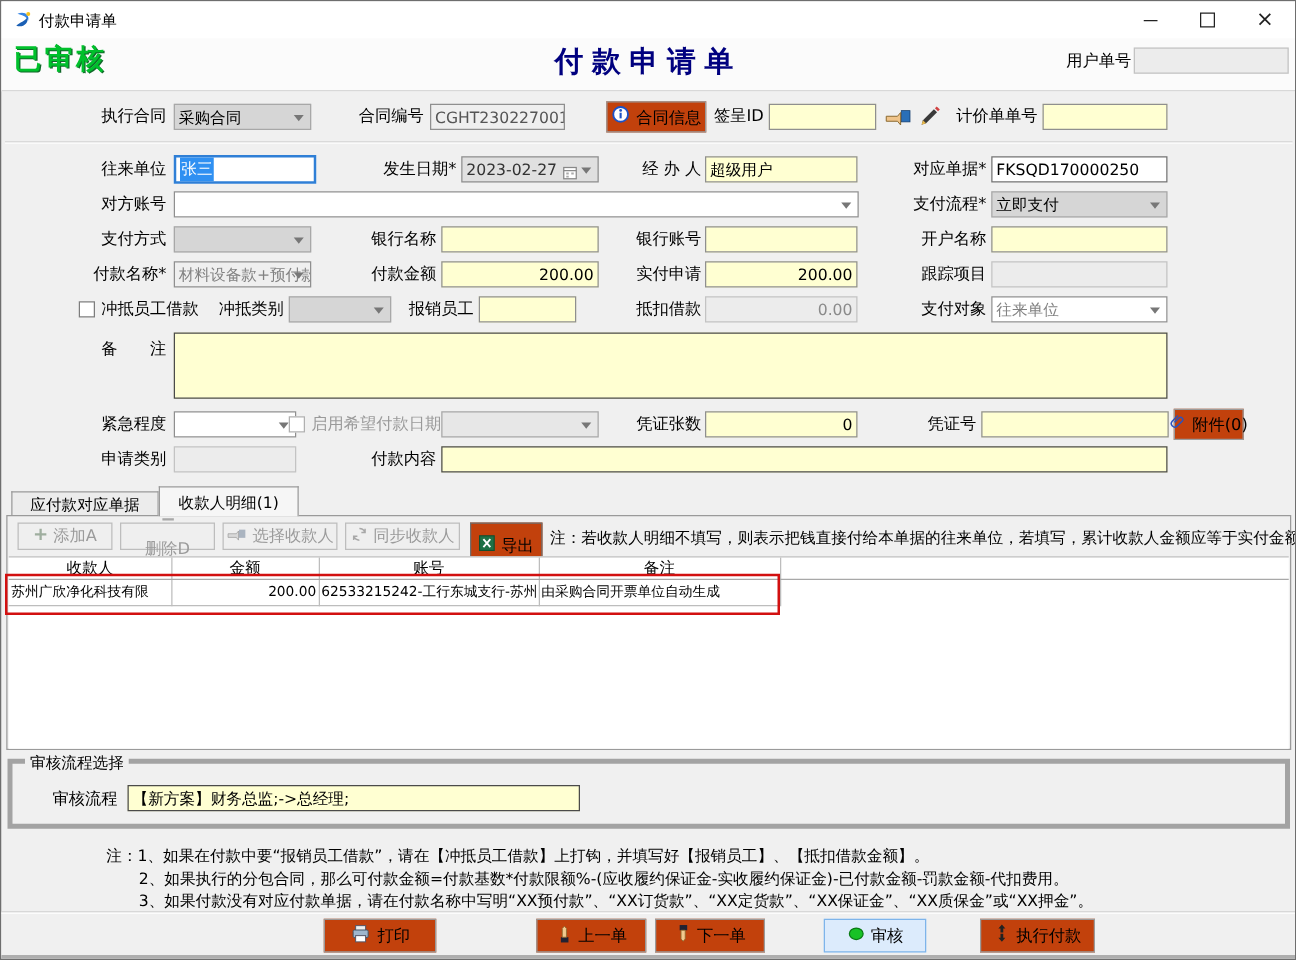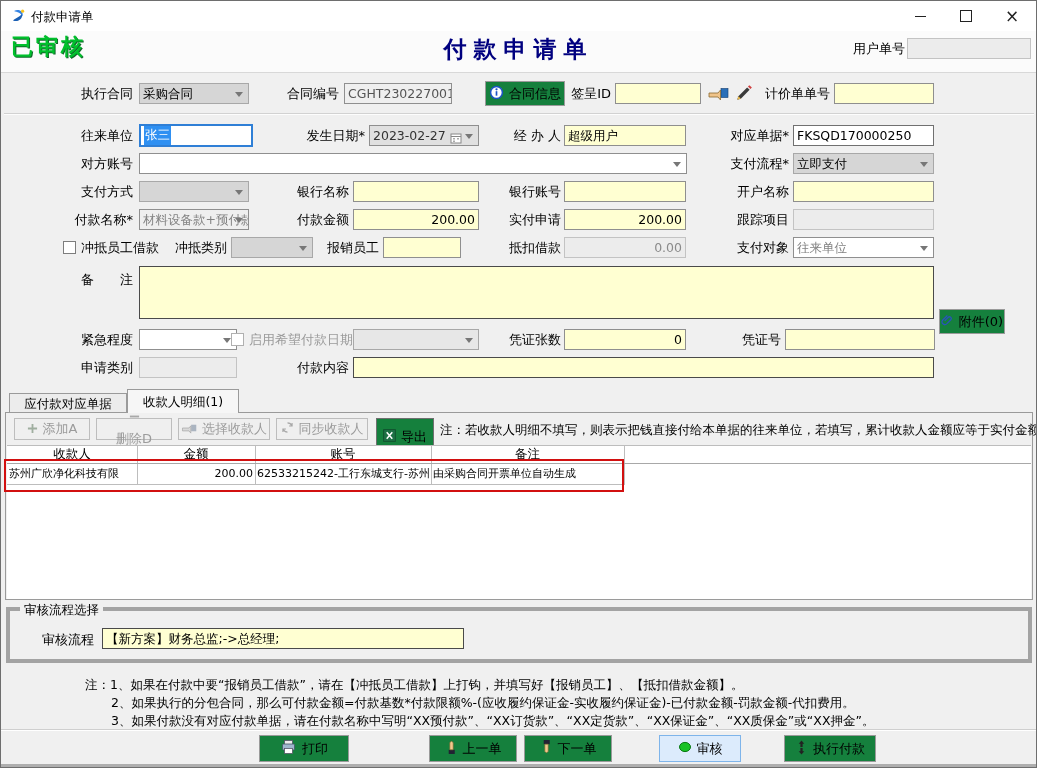--- a/index.html
+++ b/index.html
@@ -24,21 +24,21 @@
   .gR{background:#efefef;color:#555;}
   .gE{background:#ececec;border-color:#c3c3c3;}
   .gT{background:#ececec;border-color:#c3c3c3;color:#8a8a8a;}
   .ddD{background:#d6d6d6;color:#000000;border-color:#a8a8a8;}
   .ddW{color:#828282;}
   .dd{padding-right:16px;}
   .right{text-align:right;}
   .chev{position:absolute;right:5px;top:8px;width:0;height:0;border:4px solid transparent;border-top:5px solid #777;}
   .focusfld{border:2px solid #2f7fd6;line-height:17px;}
   .selspan{background:#2f90f2;color:#fff;padding:17px 1px;}
-  .btn{position:absolute;box-sizing:border-box;display:flex;align-items:center;justify-content:center;gap:5px;background:#15803d;border:1px solid #9a9a9a;font-size:13px;color:#000;white-space:nowrap;}
+  .btn{position:absolute;box-sizing:border-box;display:flex;align-items:center;justify-content:center;gap:5px;background:#c2410c;border:1px solid #9a9a9a;font-size:13px;color:#000;white-space:nowrap;}
   .btn.dis{color:#9b9b9b;border-color:#bdbdbd;background:#efefef;}
   .cb{position:absolute;width:13px;height:13px;box-sizing:border-box;background:#fff;border:1px solid #7d7d7d;}
   .icon{display:inline-block;vertical-align:middle;}
   .absicon{position:absolute;}
   .tab{position:absolute;box-sizing:border-box;font-size:12.5px;text-align:center;border:1px solid #9a9a9a;}
   .tab.inactive{top:392px;height:20px;line-height:19px;background:#ececec;border-bottom:none;}
   .tab.active{top:388px;height:24px;line-height:23px;background:#f6f6f6;border-bottom:none;z-index:3;}
   .panel{position:absolute;left:4px;top:411px;width:1028px;height:188px;box-sizing:border-box;border:1px solid #9a9a9a;background:#f0f0f0;z-index:2;}
   .toolnote{position:absolute;left:434px;top:9px;font-size:12.5px;color:#000;white-space:nowrap;}
   .table-area{position:absolute;left:1px;top:32px;width:1024px;height:153px;background:#ffffff;border-top:1px solid #bdbdbd;}
@@ -170,21 +170,21 @@
 
   <div class="lbl" style="left:32px;top:328px;width:100px;">紧急程度</div>
   <div class="fld dd" style="left:138px;top:328px;width:98px;"><span></span><span class="chev"></span></div>
   <div class="cb" style="left:230px;top:332px;border-color:#b0b0b0;"></div>
   <div class="lbl left dim" style="left:248px;top:328px;width:106px;">启用希望付款日期</div>
   <div class="fld dd ddD" style="left:352px;top:328px;width:126px;background:#e7e7e7;"><span></span><span class="chev"></span></div>
   <div class="lbl" style="left:500px;top:328px;width:60px;">凭证张数</div>
   <div class="fld y right" style="left:563px;top:328px;width:122px;">0</div>
   <div class="lbl" style="left:734px;top:328px;width:46px;">凭证号</div>
   <div class="fld y" style="left:784px;top:328px;width:150px;"></div>
-  <div class="btn" style="left:938px;top:308px;width:66px;height:25px;">
+  <div class="btn" style="left:938px;top:326px;width:56px;height:25px;">
     <span class="icon"><svg width="13" height="15" viewBox="0 0 16 16">
           <path d="M4.5 8.5 L9 4 a2.2 2.2 0 0 1 3.1 3.1 L7 12.2 a3.4 3.4 0 0 1 -4.8 -4.8 L7.8 1.8" fill="none" stroke="#2a52be" stroke-width="1.5"></path>
         </svg></span>
     <span>附件(0)</span>
   </div>
 
   <div class="lbl" style="left:32px;top:356px;width:100px;">申请类别</div>
   <div class="fld gE" style="left:138px;top:356px;width:98px;"></div>
   <div class="lbl" style="left:288px;top:356px;width:60px;">付款内容</div>
   <div class="fld y" style="left:352px;top:356px;width:581px;border-color:#4a4a4a;"></div>

